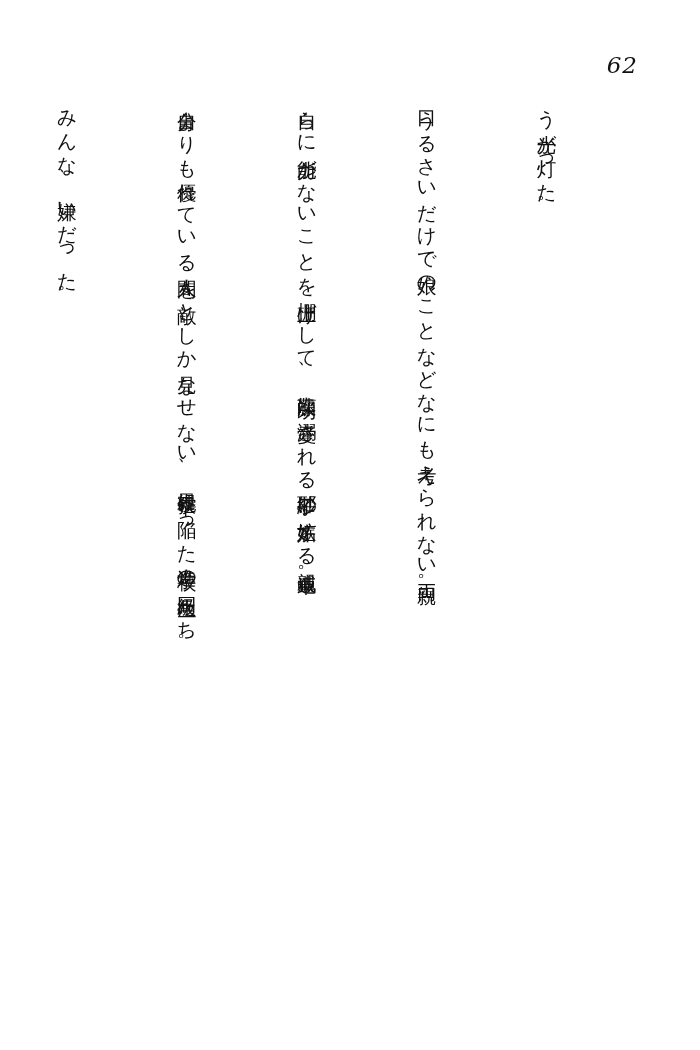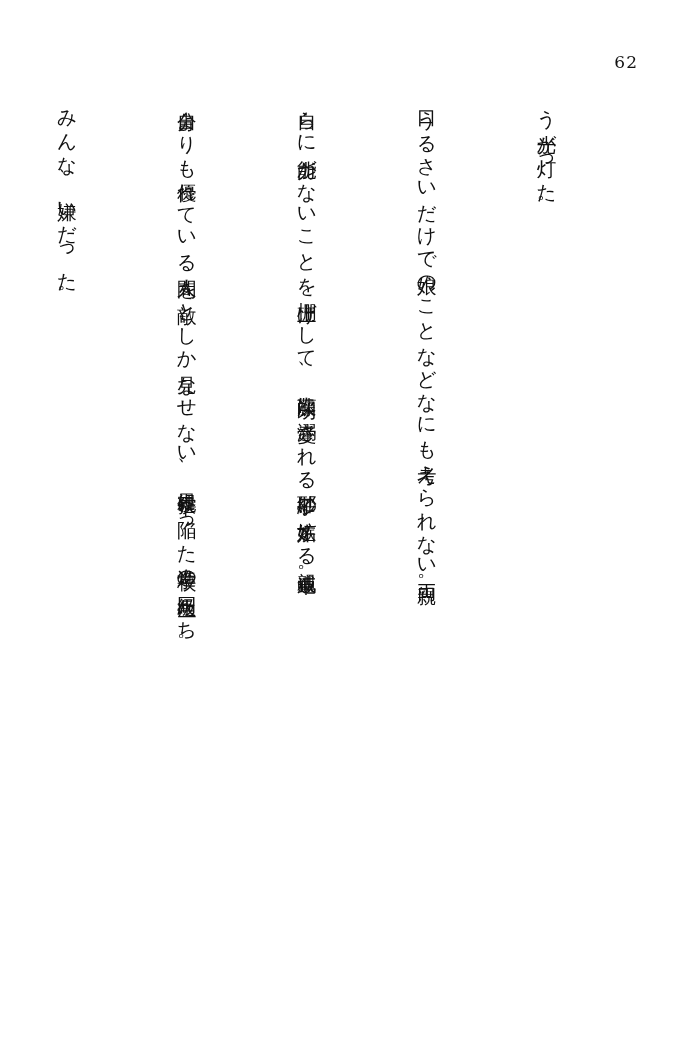--- a/index.html
+++ b/index.html
@@ -18,24 +18,25 @@
     position: relative;
     width: 700px;
     height: 1050px;
     background: #ffffff;
     box-sizing: border-box;
   }
   .page-number {
     position: absolute;
     top: 52px;
     right: 62px;
-    font-size: 17px;
+    font-size: 23px;
     letter-spacing: 1px;
     color: #111111;
     font-family: "DejaVu Serif", "Liberation Serif", serif;
+    font-style: italic;
   }
   .text-block {
     position: absolute;
     top: 96px;
     right: 54px;
     bottom: 60px;
     left: 54px;
     writing-mode: vertical-rl;
     text-orientation: upright;
     direction: ltr;

